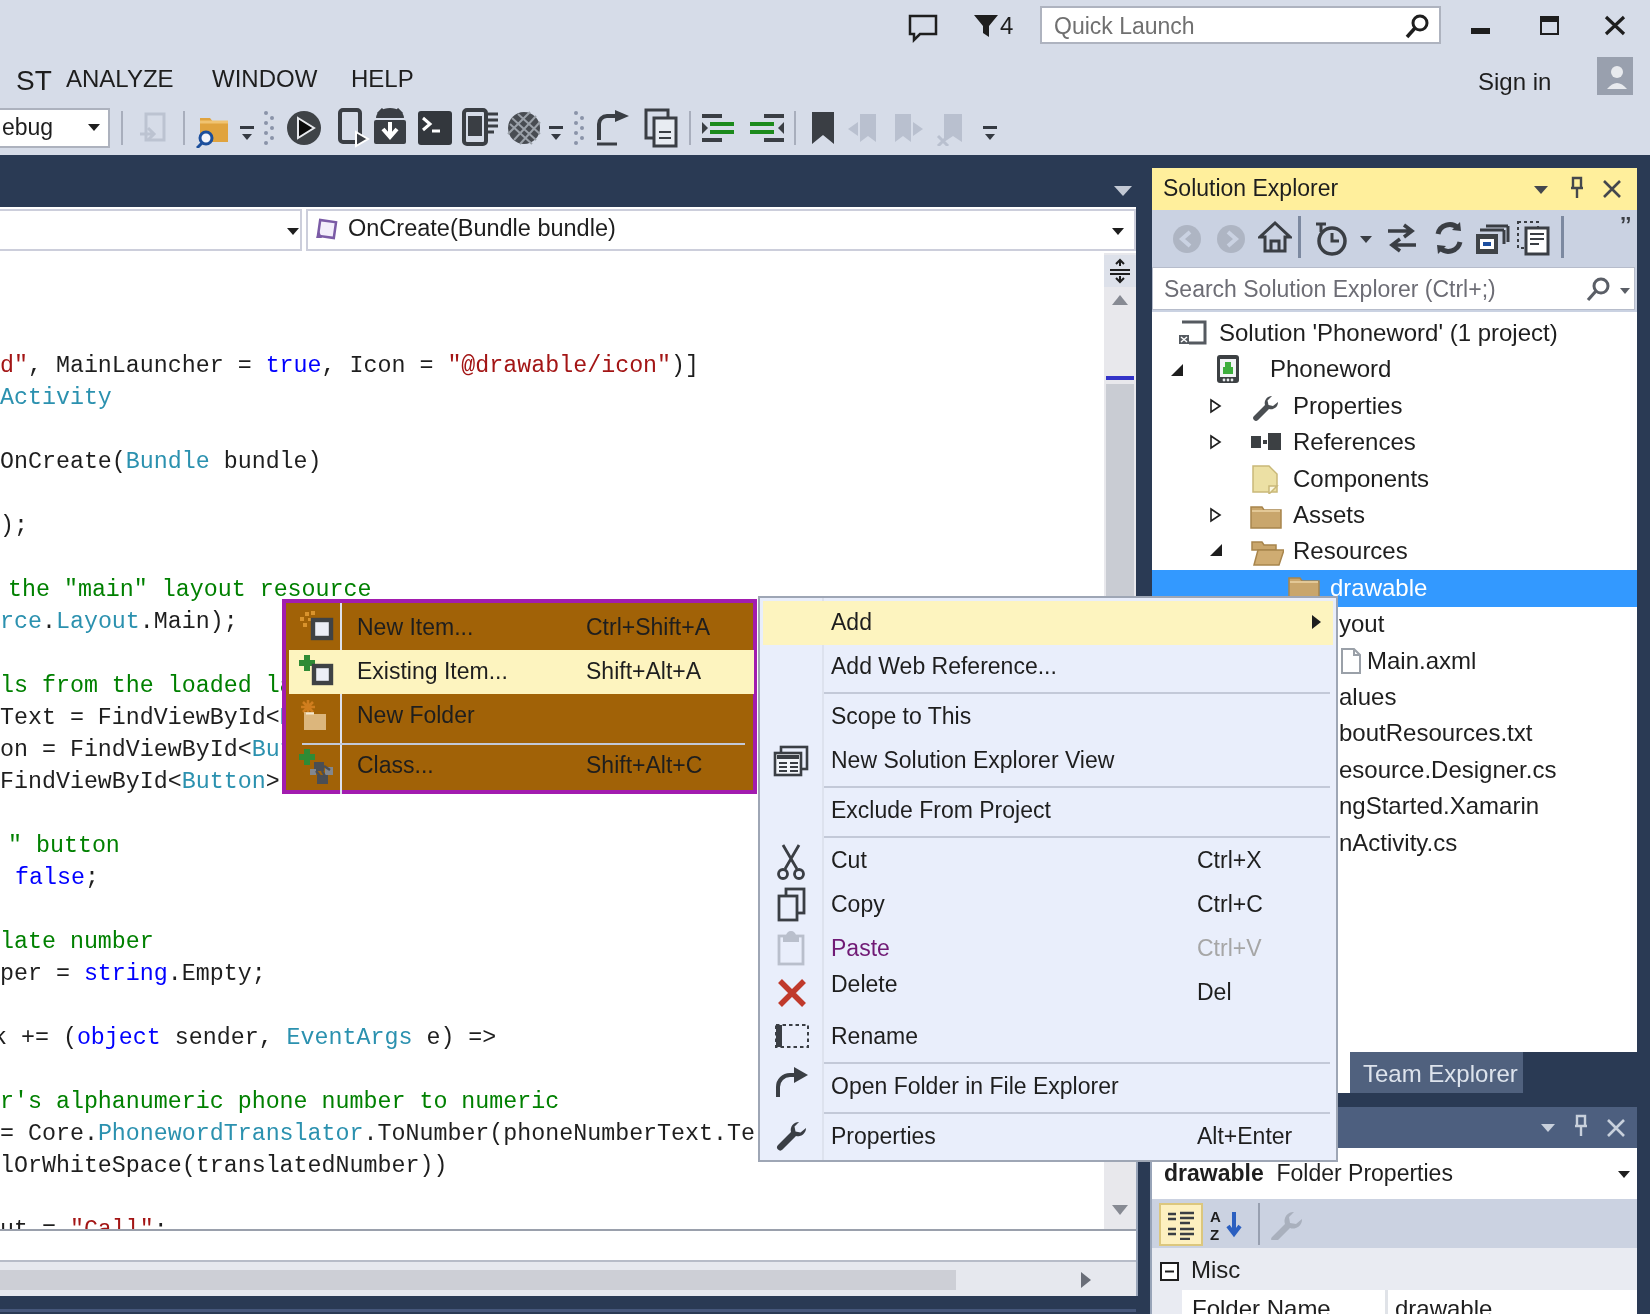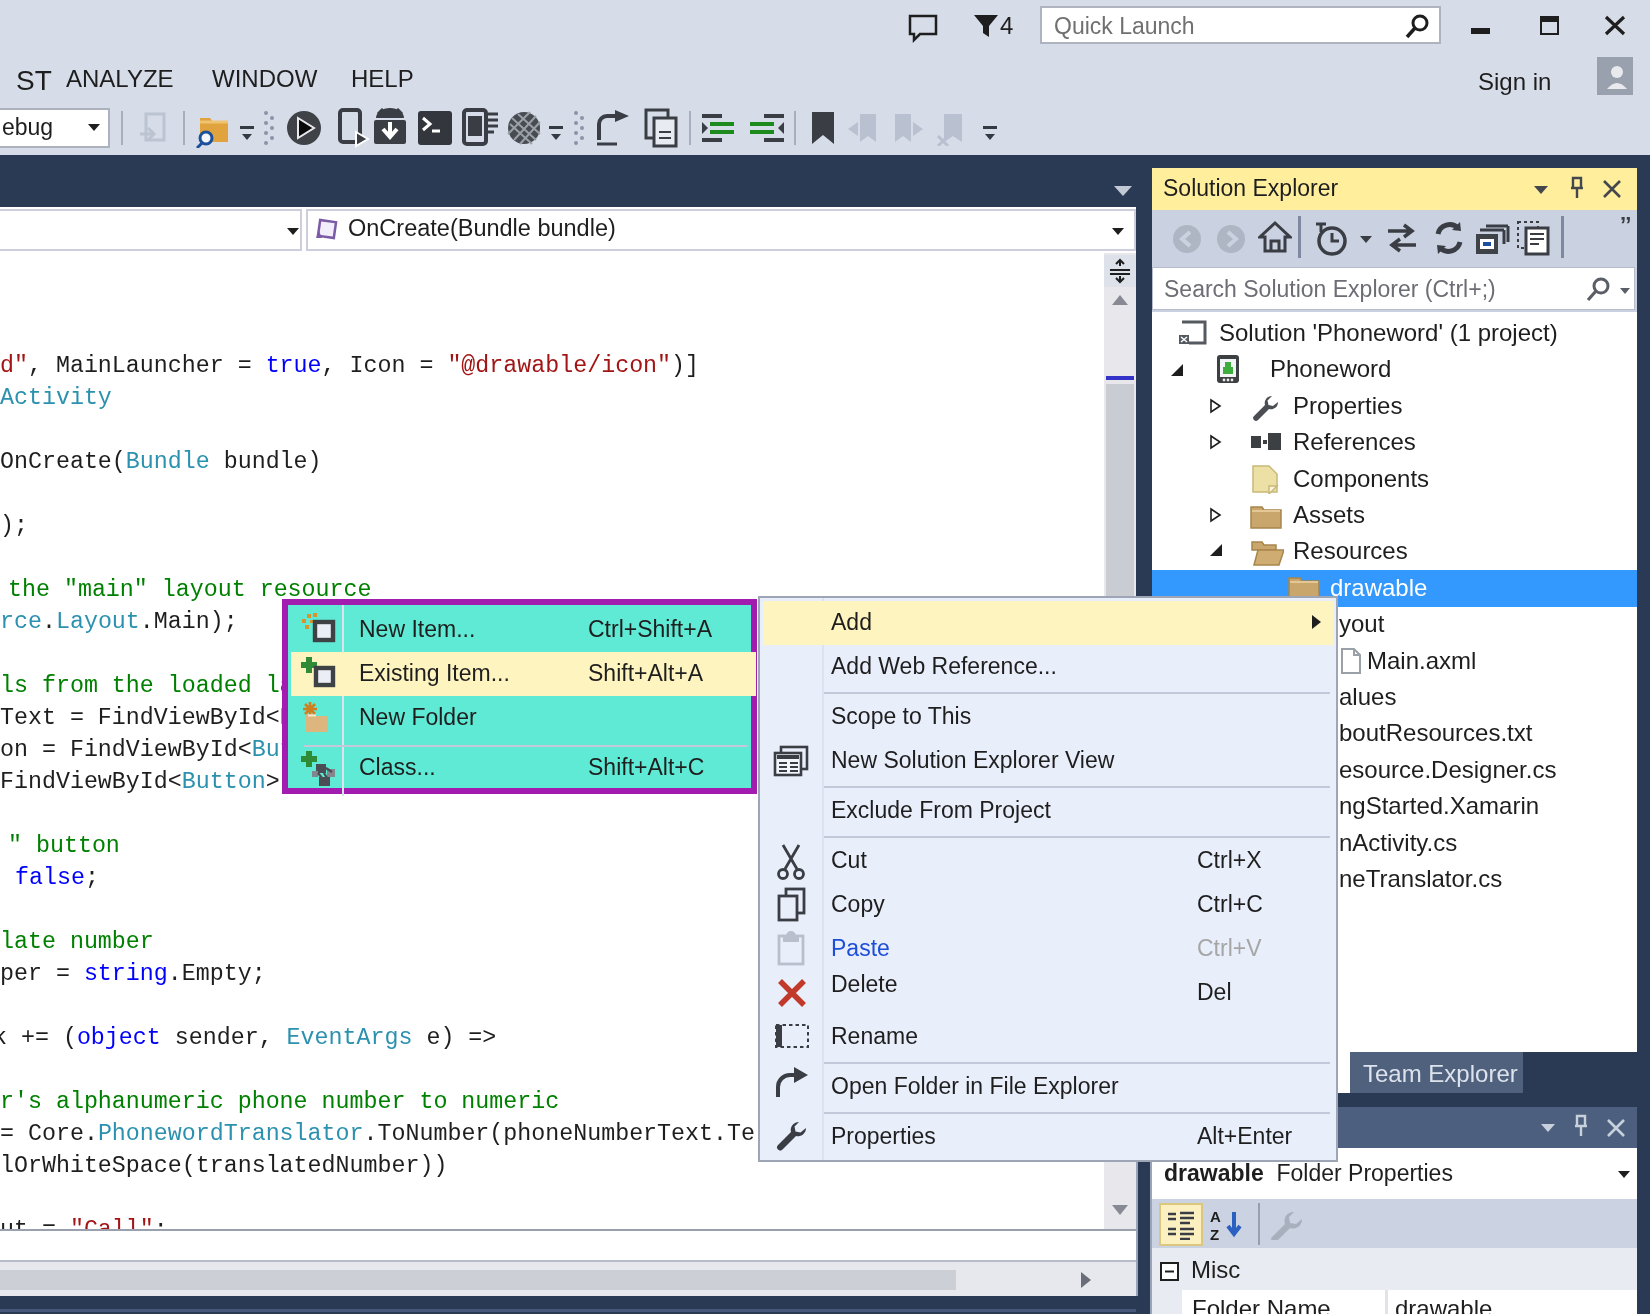--- a/index.html
+++ b/index.html
@@ -456,23 +456,20 @@
       </div>
   <div class="tree-row" style="top:437px">
         <span class="a trtxt" style="left:187px">esource.Designer.cs</span>
       </div>
   <div class="tree-row" style="top:473px">
         <span class="a trtxt" style="left:187px">ngStarted.Xamarin</span>
       </div>
   <div class="tree-row" style="top:510px">
         <span class="a trtxt" style="left:187px">nActivity.cs</span>
       </div>
-  <div class="tree-row" style="top:546px">
-        <span class="a trtxt" style="left:187px">neTranslator.cs</span>
-      </div>
 </div>
 
 
 <div class="a" style="left:1152px;top:1052px;width:485px;height:41px;background:#fff"></div>
 <div class="a" style="left:1350px;top:1052px;width:173px;height:41px;background:#50617e"></div>
 <div class="a" style="left:1363px;top:1060px;font-size:24px;color:#dde3ec">Team Explorer</div>
 <div class="a nv" style="left:1523px;top:1052px;width:114px;height:41px"></div>
 <div class="a nv" style="left:1152px;top:1093px;width:485px;height:14px"></div>
 
 
@@ -551,21 +548,21 @@
           <circle cx="8" cy="31" r="4.5"></circle>
           <circle cx="24" cy="31" r="4.5"></circle>
         </g>
       </svg>
   <div class="a" style="left:71px;top:293px">Copy</div>
   <div class="a" style="left:437px;top:293px">Ctrl+C</div>
   <svg class="a" style="left:16px;top:289px" width="32" height="36" viewBox="0 0 32 36">
         <rect x="10" y="2" width="18" height="24" fill="none" stroke="#3a3e44" stroke-width="2.8"></rect>
         <rect x="3" y="9" width="18" height="24" fill="#e9eefb" stroke="#3a3e44" stroke-width="2.8"></rect>
       </svg>
-  <div class="a" style="left:71px;top:337px;color:#1d4ed8">Paste</div>
+  <div class="a" style="left:71px;top:337px;color:#701a75">Paste</div>
   <div class="a" style="left:437px;top:337px;color:#a6a6a6">Ctrl+V</div>
   <svg class="a" style="left:16px;top:333px" width="32" height="36" viewBox="0 0 32 36">
         <rect x="3" y="5" width="24" height="28" fill="none" stroke="#b9bfcc" stroke-width="2.8"></rect>
         <path d="M10 5 a5 5 0 0 1 10 0 h3 v6 h-16 v-6 z" fill="#b9bfcc"></path>
       </svg>
   <div class="a" style="left:71px;top:373px">Delete</div>
   <div class="a" style="left:437px;top:381px">Del</div>
   <svg class="a" style="left:16px;top:379px" width="32" height="32" viewBox="0 0 32 32">
         <path d="M4 4 L28 28 M28 4 L4 28" stroke="#c0392b" stroke-width="5.5"></path>
       </svg>
@@ -580,21 +577,21 @@
         <path d="M4 30 v-10 a12 12 0 0 1 12 -12 h8" fill="none" stroke="#3a3e44" stroke-width="4"></path>
         <path d="M20 0 L34 8 L20 16 z" fill="#3a3e44"></path>
       </svg>
   <div class="a sep" style="left:64px;top:514px;width:506px"></div>
   <div class="a" style="left:71px;top:525px">Properties</div>
   <div class="a" style="left:437px;top:525px">Alt+Enter</div>
   <svg class="a" style="left:15px;top:521px" width="32" height="32" viewBox="0 0 32 32">
         <path d="M24 3 a8 8 0 0 0 -8 10 L3 26 a3 3 0 0 0 4.5 4.5 L21 17 a8 8 0 0 0 10 -8 l-5.5 4.5 l-5 -1 l-1 -5 z" fill="#3a3e44"></path>
       </svg>
 </div>
-<div id="submenu" class="a mtxt" style="left:282px;top:599px;width:475px;height:195px;background:#5eead4;border:6px solid #a21caf;box-sizing:border-box">
+<div id="submenu" class="a mtxt" style="left:282px;top:599px;width:475px;height:195px;background:#a16207;border:4px solid #a21caf;box-sizing:border-box">
   <div class="a" style="left:54px;top:0px;width:2px;height:191px;background:#dde2ee"></div>
   <div class="a" style="left:71px;top:11px">New Item...</div>
   <div class="a" style="left:300px;top:11px">Ctrl+Shift+A</div>
   <svg class="a" style="left:12px;top:8px" width="38" height="36" viewBox="0 0 38 36">
         <g fill="#d9932c">
           <rect x="7" y="1" width="4" height="4"></rect>
           <rect x="13" y="0" width="4" height="4"></rect>
           <rect x="2" y="6" width="4" height="4"></rect>
           <rect x="10" y="7" width="3" height="3"></rect>
           <rect x="5" y="12" width="4" height="4"></rect>

